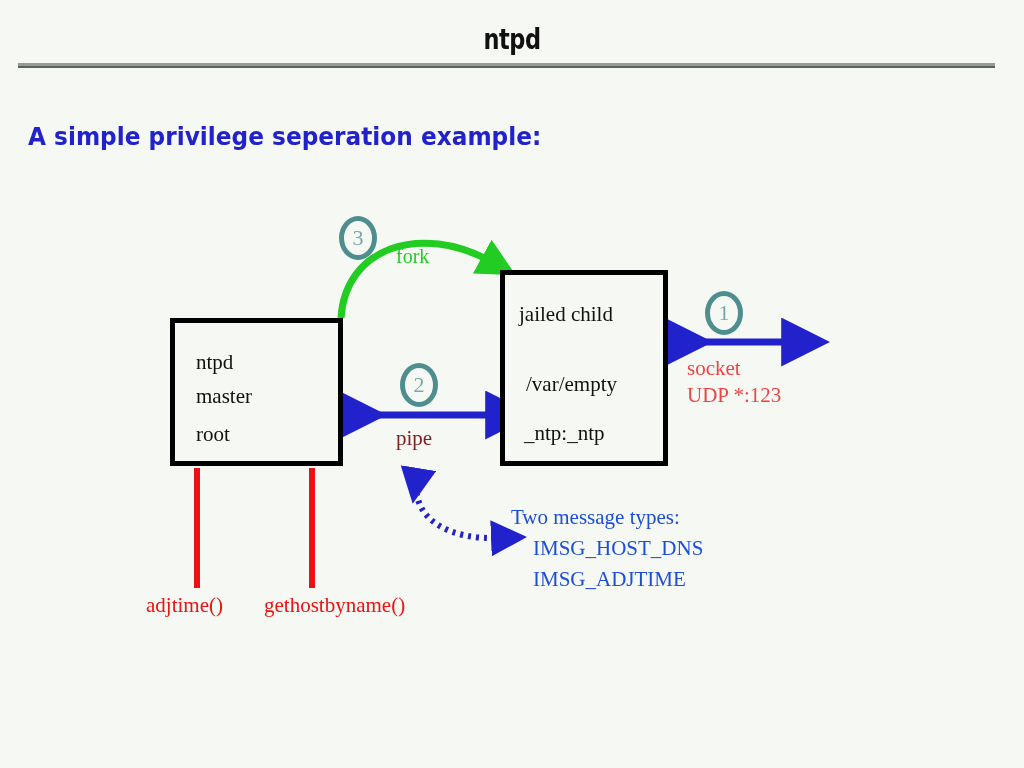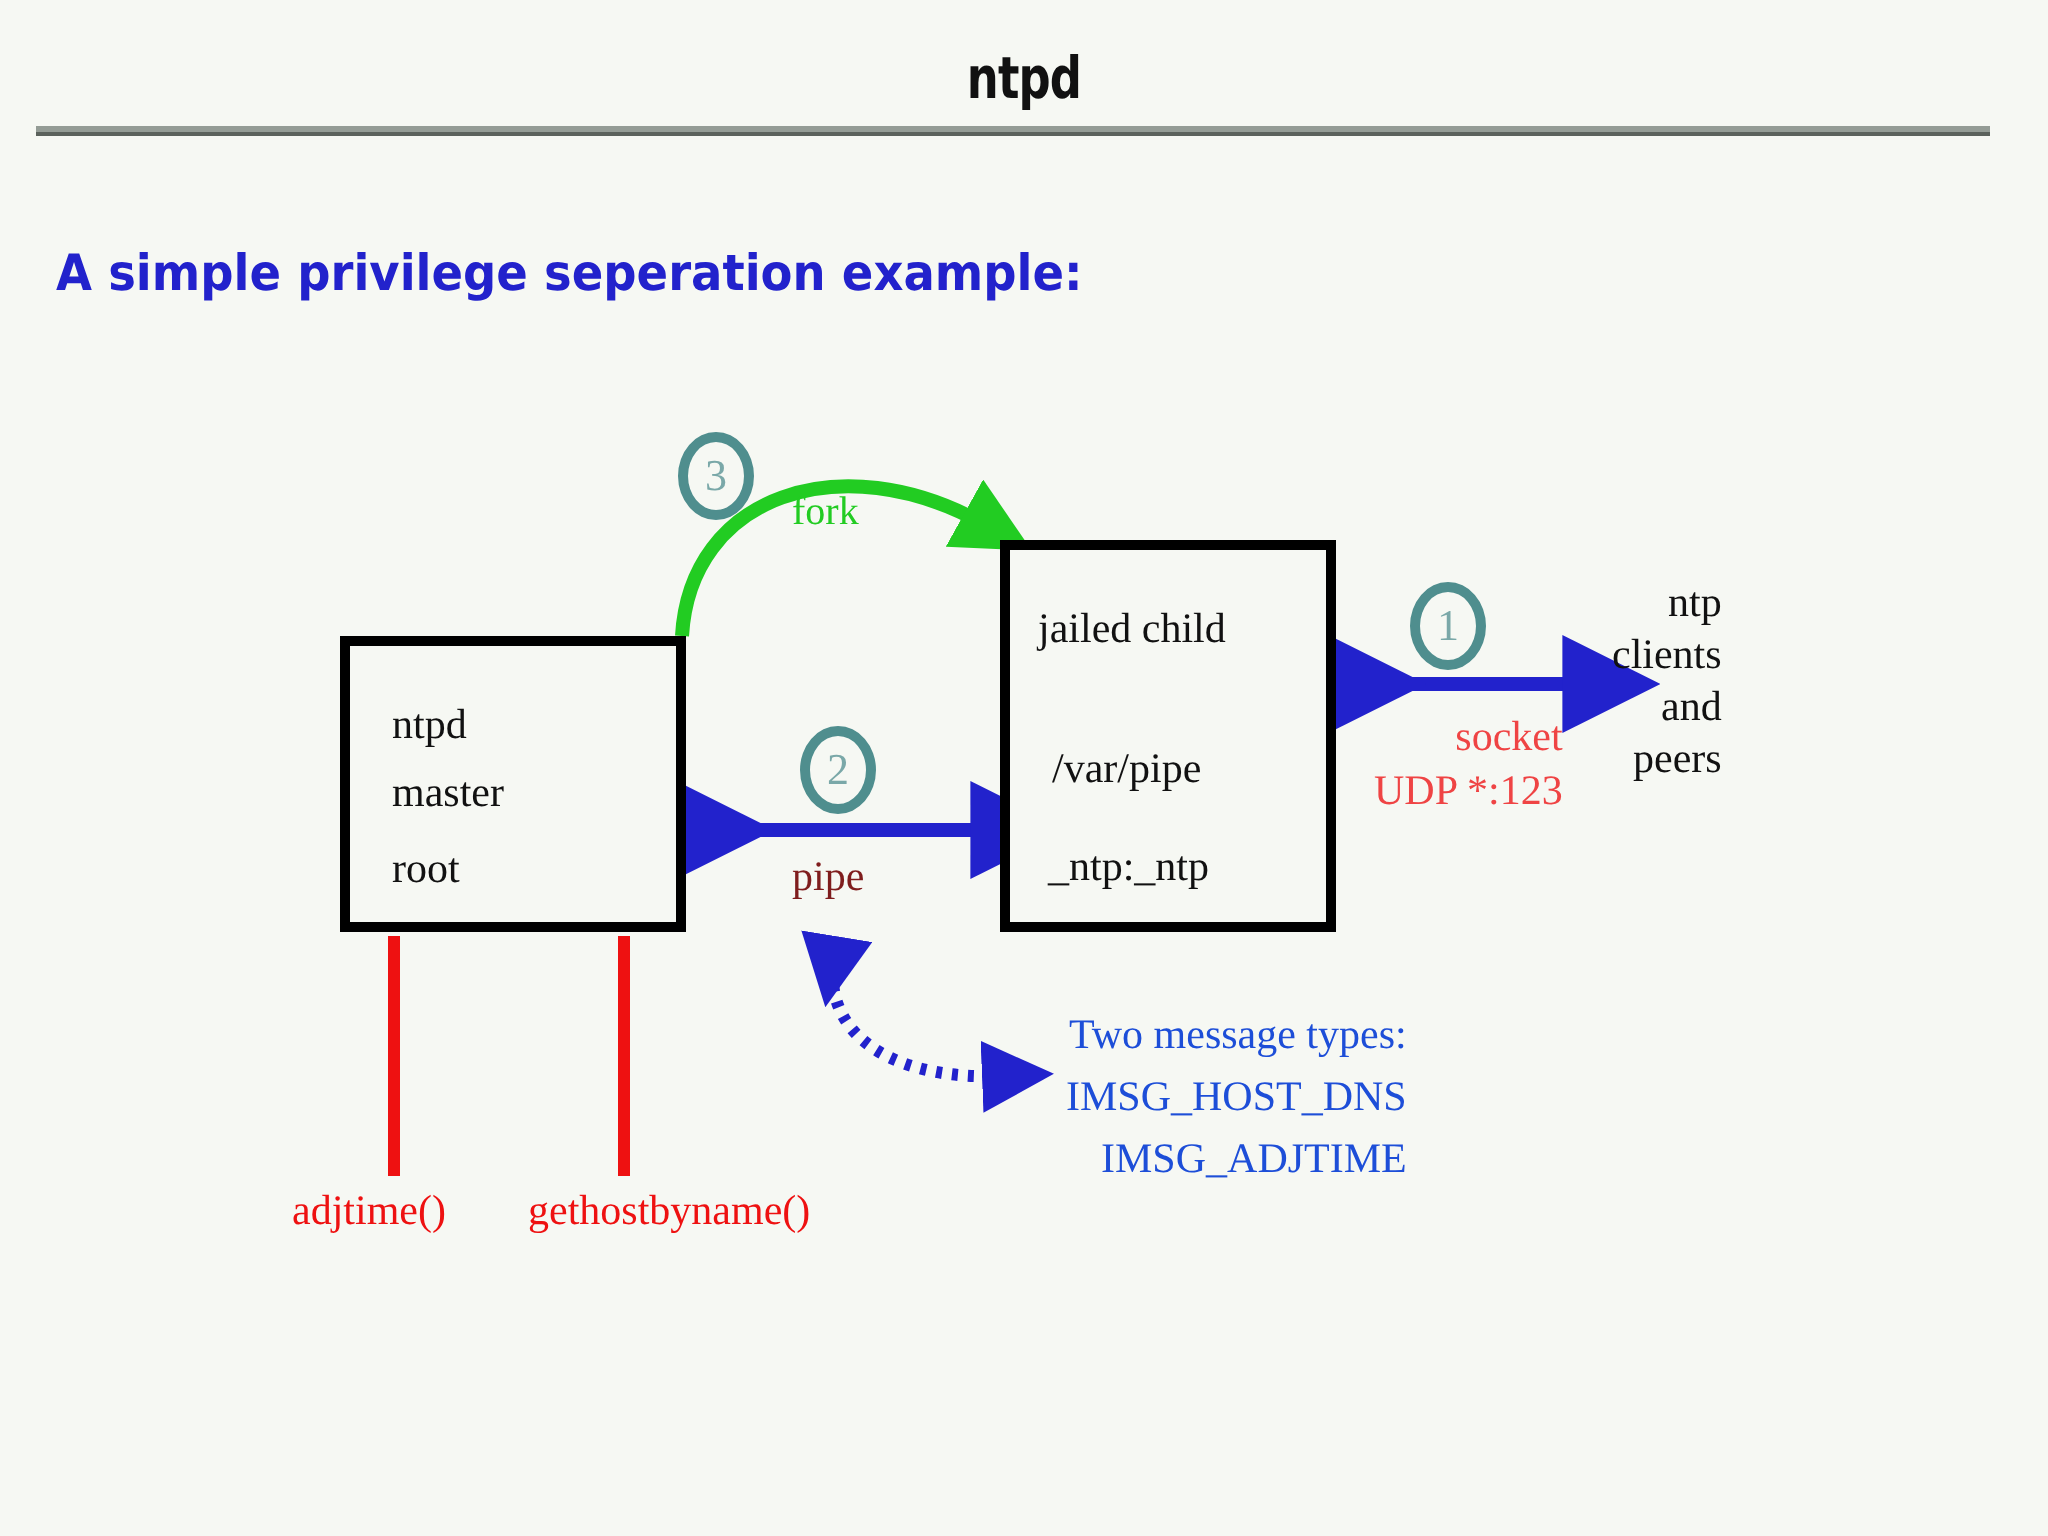--- a/index.html
+++ b/index.html
@@ -82,21 +82,20 @@
   #c-l2 { left: 526px; top: 372px; }
   #c-l3 { left: 524px; top: 421px; }
 
   
   .plain-label {
     position: absolute;
     font-family: "Liberation Serif", serif;
     font-size: 21px;
     line-height: 26px;
     white-space: nowrap;
-    text-align: right;
   }
   #lbl-peers {
     left: 806px; top: 288px;
     color: #111111;
   }
   #lbl-socket {
     left: 687px; top: 355px;
     color: #ef4444;
     line-height: 27px;
   }
@@ -199,42 +198,36 @@
     </g>
   </svg>
 
   <div class="proc-box" id="box-master"></div>
   <div class="box-line" id="m-l1">ntpd</div>
   <div class="box-line" id="m-l2">master</div>
   <div class="box-line" id="m-l3">root</div>
 
   <div class="proc-box" id="box-child"></div>
   <div class="box-line" id="c-l1">jailed child</div>
-  <div class="box-line" id="c-l2">/var/pipe</div>
+  <div class="box-line" id="c-l2">/var/empty</div>
   <div class="box-line" id="c-l3">_ntp:_ntp</div>
 
   <div class="step-badge" id="badge-1">1</div>
   <div class="step-badge" id="badge-2">2</div>
   <div class="step-badge" id="badge-3">3</div>
 
   <div class="plain-label" id="lbl-fork">fork</div>
   <div class="plain-label" id="lbl-pipe">
     <span>pipe</span>
   </div>
   <div class="plain-label" id="lbl-socket">
     <span>socket</span><br>
     <span>UDP *:123</span>
   </div>
 
-  <div class="plain-label" id="lbl-peers">
-    <span>ntp</span><br>
-    <span>clients</span><br>
-    <span>and</span><br>
-    <span>peers</span>
-  </div>
 
   <div class="plain-label" id="lbl-messages">
     <span>Two message types:</span>
     <span class="indent">IMSG_HOST_DNS</span>
     <span class="indent">IMSG_ADJTIME</span>
   </div>
 
   <div class="plain-label" id="lbl-adjtime">adjtime()</div>
   <div class="plain-label" id="lbl-gethost">gethostbyname()</div>
 

